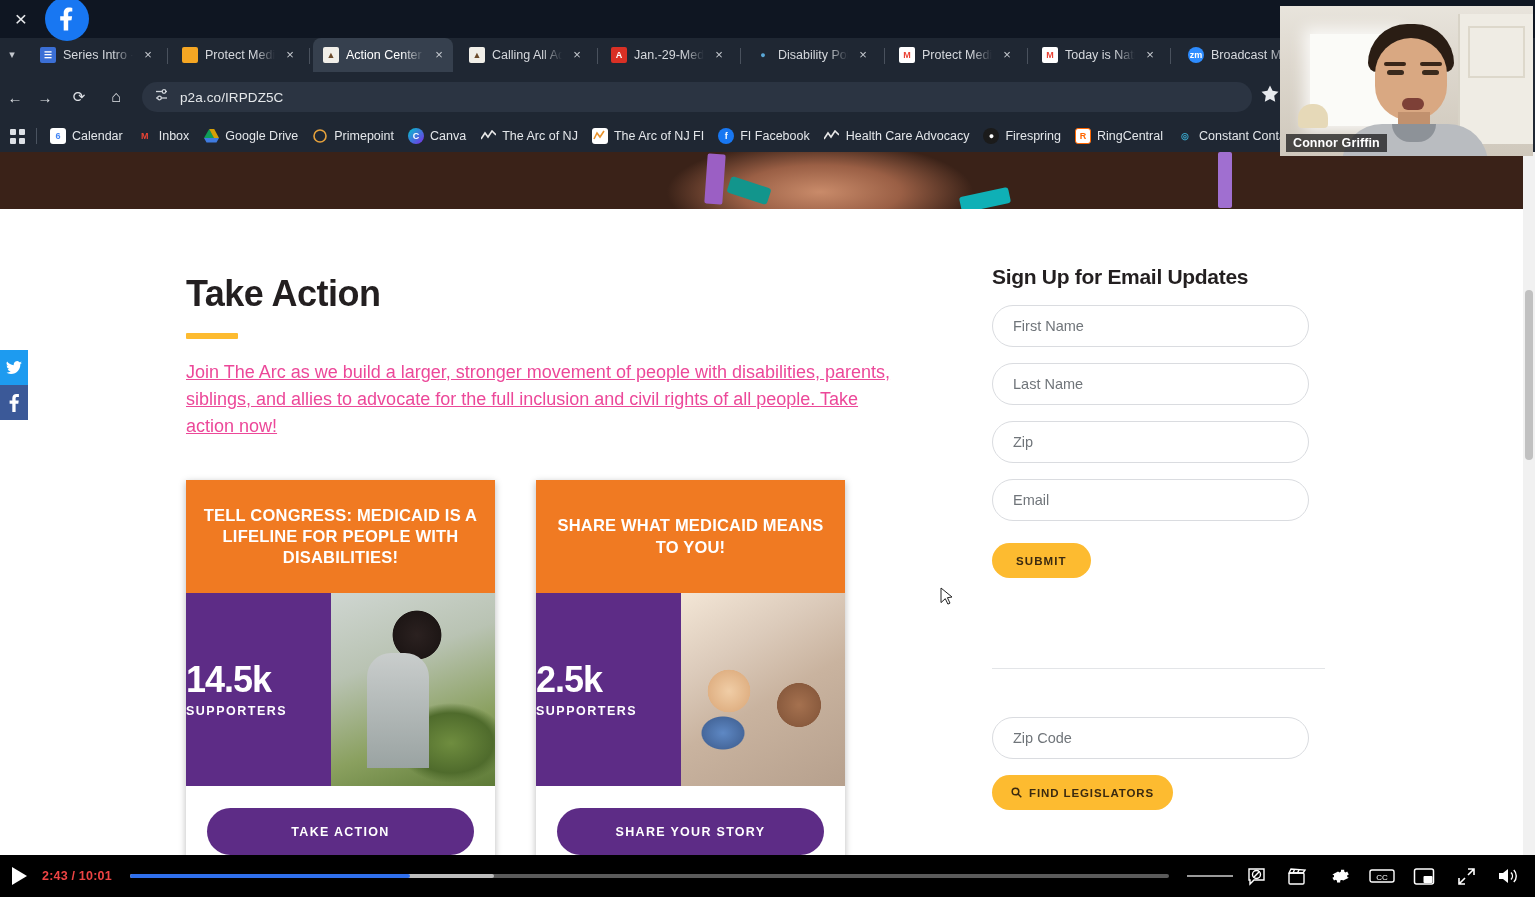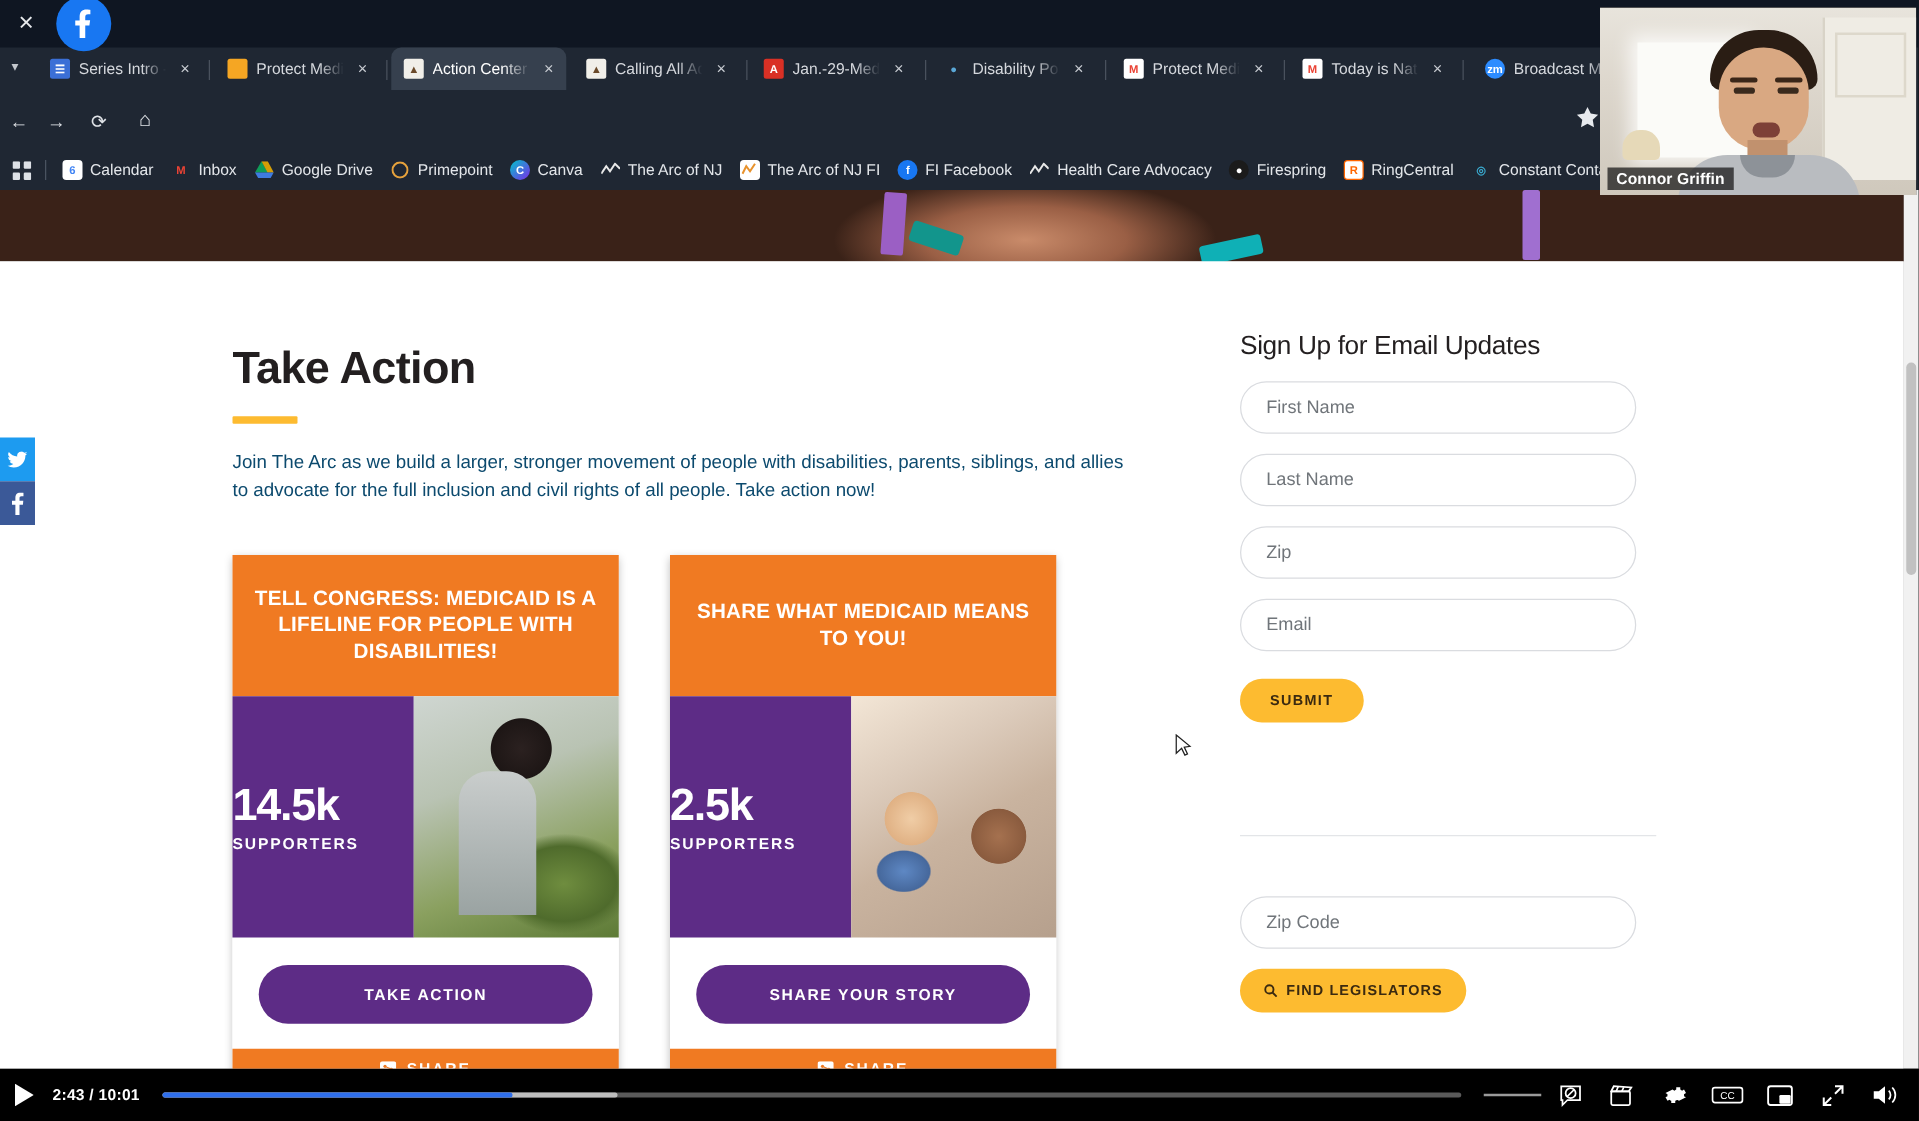--- a/index.html
+++ b/index.html
@@ -130,21 +130,21 @@
   .sr-tw { background:#1d9bf0; }
   .sr-fb { background:#3b5998; }
 
   
   .main-col { position:absolute; left:186px; top:16px; width:720px; }
   h1.page-title {
     font-size: 36px; font-weight: 800; color:#231f20; letter-spacing:-.5px;
     margin-top: 48px;
   }
   .title-rule { width:52px; height:6px; background:#FDBB30; margin-top:18px; border-radius:1px;}
-  .lede { margin-top:20px; font-size:15px; line-height:1.5; color:#0c4a6e; max-width:715px; }
+  .lede { margin-top:20px; font-size:18px; line-height:1.5; color:#ec4899; max-width:715px;text-decoration:underline; }
 
   .cards { position:relative; margin-top:40px; display:flex; gap:41px; }
   .card {
     width:309px; background:#fff;
     box-shadow: 0 2px 7px rgba(0,0,0,.28);
   }
   .card-head {
     background:#F07A22; color:#fff; text-align:center;
     padding:17px 14px; font-weight:800; font-size:16.5px; line-height:1.28;
     letter-spacing:.2px; min-height:113px;
@@ -183,21 +183,21 @@
     letter-spacing:1.3px; cursor:pointer; font-family:inherit;
   }
   .card-share {
     background:#F07A22; color:#fff; height:32px;
     display:flex; align-items:center; justify-content:center; gap:8px;
     font-weight:800; font-size:12.5px; letter-spacing:1.5px; cursor:pointer;
   }
 
   
   .side-col { position:absolute; left:992px; top:0px; width:333px; }
-  .side-col h2 { font-size:21px; font-weight:400; color:#231f20; letter-spacing:-.3px; }
+  .side-col h2 { font-size:21px; font-weight:700; color:#231f20; letter-spacing:-.3px; }
   .sign-block { margin-top:56px; }
   .field {
     width:317px; height:42px; margin-top:16px;
     border:1px solid #dadce0; border-radius:21px;
     background:#fff; padding:0 20px; font-size:14.5px; color:#5f6368;
     font-family:inherit; outline:none;
   }
   .field::placeholder { color:#70757a; }
   .btn-yellow {
     margin-top:22px; height:35px; border:none; border-radius:18px;
@@ -255,21 +255,21 @@
     background:rgba(20,20,20,.72); color:#ffffff;
     font-size:12.5px; font-weight:700; padding:2px 7px; letter-spacing:.1px;
   }
 
   
   .player {
     position:absolute; left:0; top:855px; width:1535px; height:42px;
     background:#000; display:flex; align-items:center;
   }
   .play-btn { width:34px; height:42px; display:flex; align-items:center; justify-content:center; cursor:pointer; margin-left:2px;}
-  .time { color:#ffffff; font-size:12.5px; font-weight:700; margin-left:6px; white-space:nowrap; letter-spacing:.2px;}
+  .time { color:#ef4444; font-size:12.5px; font-weight:700; margin-left:6px; white-space:nowrap; letter-spacing:.2px;}
   .track { position:relative; flex:1 1 auto; height:4px; margin:0 18px 0 18px; background:#5a5a5a; border-radius:2px; cursor:pointer;}
   .track .buffer { position:absolute; left:0; top:0; height:4px; background:#bdbdbd; border-radius:2px; }
   .track .played { position:absolute; left:0; top:0; height:4px; background:#2f6fec; border-radius:2px; }
   .pctrl { width:42px; height:42px; display:flex; align-items:center; justify-content:center; cursor:pointer; color:#fff;}
   .vol-line { width:46px; height:2px; background:#9a9a9a; margin-right:2px;}
 </style>
 </head>
 <body>
 
 <div id="root">
@@ -348,20 +348,31 @@
         <span class="tlabel">Broadcast M</span>
       </div>
     </div>
 
     <div class="toolbar">
       <div class="nav-btn" style="left:0px;">←</div>
       <div class="nav-btn" style="left:30px;">→</div>
       <div class="nav-btn" style="left:64px;">⟳</div>
       <div class="nav-btn" style="left:101px;font-size:16px;">⌂</div>
 
+      <div class="omnibox">
+        <span>
+          <svg width="16" height="16" viewBox="0 0 16 16" fill="none" stroke="#cfd4da" stroke-width="1.3">
+            <line x1="2" y1="4.5" x2="13" y2="4.5"></line>
+              <circle cx="10" cy="4.5" r="1.8" fill="#1f2733"></circle>
+            <line x1="2" y1="11" x2="13" y2="11"></line>
+              <circle cx="5.5" cy="11" r="1.8" fill="#1f2733"></circle>
+          </svg>
+        </span>
+        <span class="url">p2a.co/IRPDZ5C</span>
+      </div>
 
       <div class="star-btn">
         <svg width="20" height="20" viewBox="0 0 20 20">
             <path fill="#e7eaee" d="M10 1.5l2.6 5.3 5.9.9-4.3 4.1 1 5.9-5.2-2.8-5.2 2.8 1-5.9L1.5 7.7l5.9-.9z"></path>
           </svg>
       </div>
     </div>
 
     <div class="bookmarks">
       <div class="bm-apps">

